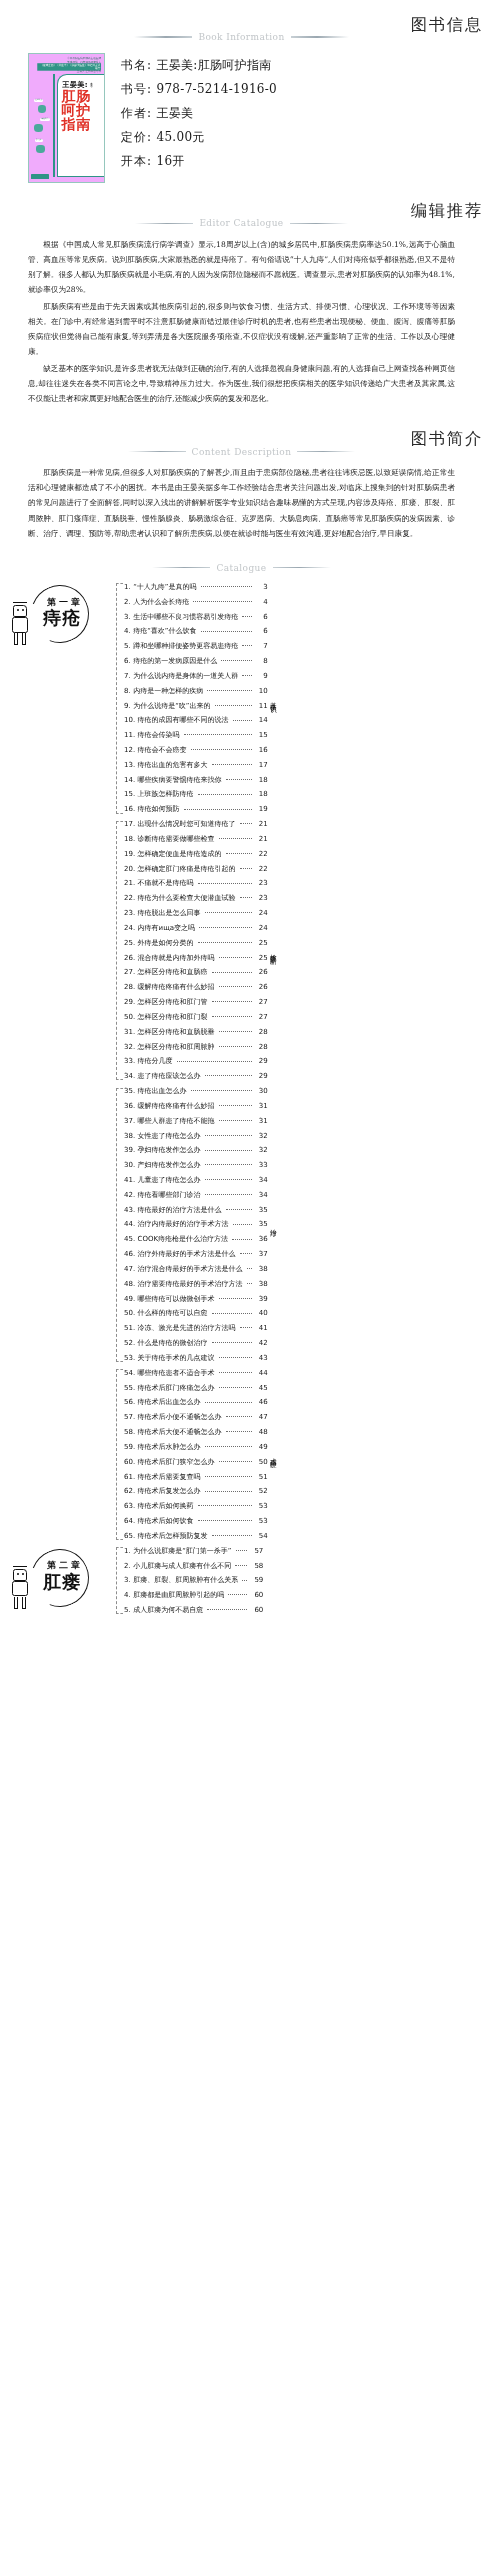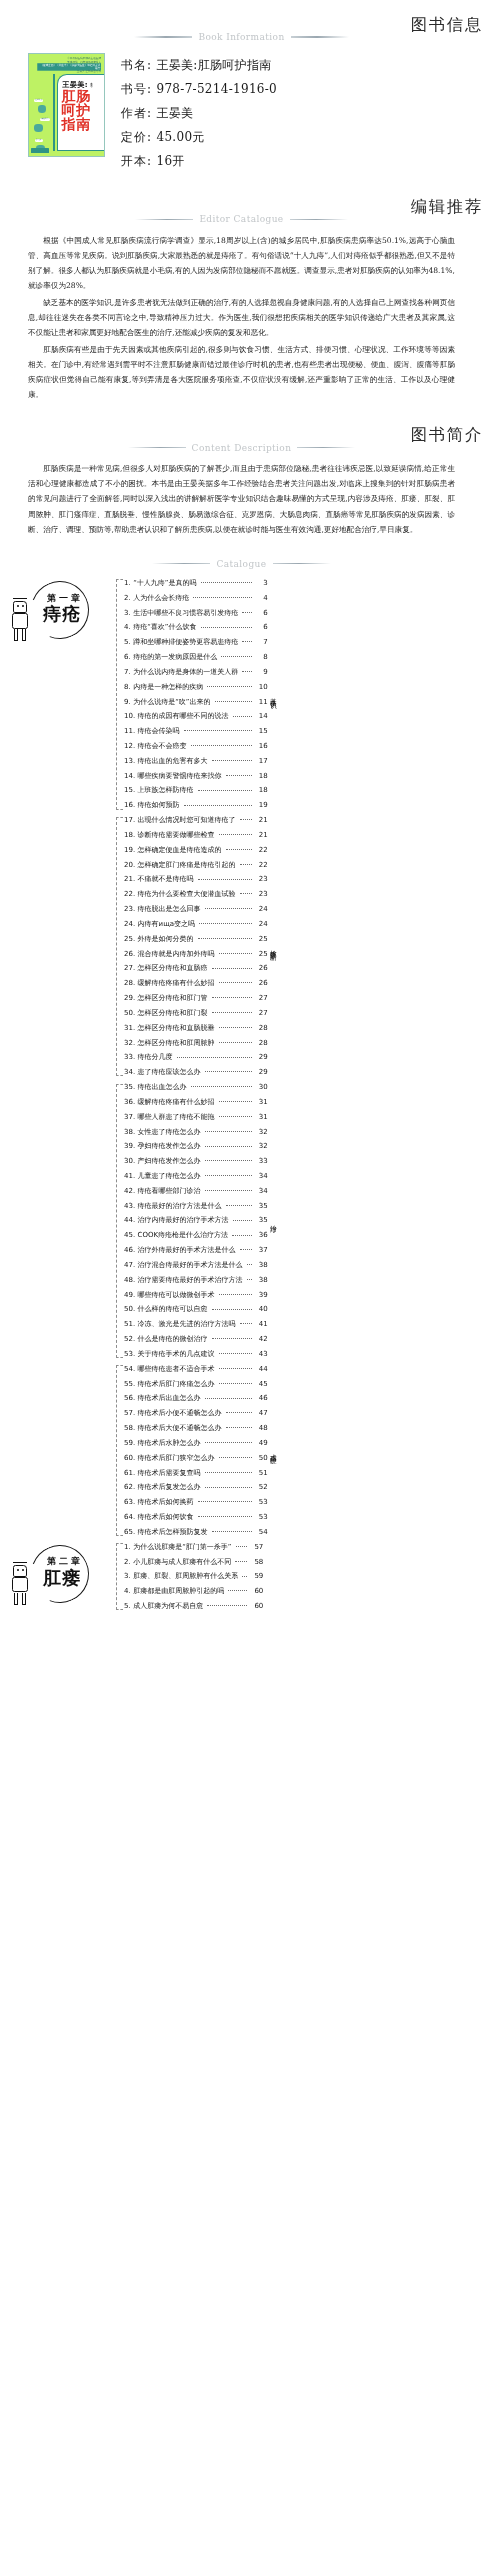--- a/index.html
+++ b/index.html
@@ -25,22 +25,22 @@
     background: linear-gradient(to right, #ffffff, #9aa7b0 55%, #c8d0d5); }
   .sec-head .rule.r { background: linear-gradient(to left, #ffffff, #9aa7b0 55%, #c8d0d5); }
   .sec-head .en {
     font-family: "DejaVu Serif", "Liberation Serif", serif;
     font-size: 9px; color: #c2c6c9; letter-spacing: 0.4px; white-space: nowrap;
   }
 
   
   .info-wrap { display: flex; padding: 6px 20.5px 3.6px 28px; gap: 15.7px; align-items: flex-start; }
   .cover {
-    width: 77px; height: 104px; flex: 0 0 77px; position: relative;
-    background: #bef264; overflow: hidden; border: 0.6px solid #95c7bd;
+    width: 77px; height: 130px; flex: 0 0 77px; position: relative;
+    background: #f0abfc; overflow: hidden; border: 0.6px solid #95c7bd;
   }
   .cover .topline { position: absolute; top: 3.6px; right: 3px; width: 51px; text-align: right; }
   .cover .topline div { font-size: 2.1px; color: #2f6d63; line-height: 1.5; transform: scale(1.25); transform-origin: right; }
   .cover .topline .hl { background: #2f9486; color: #fff; display: inline-block; padding: 0 0.6px; }
   .cover .panel {
     position: absolute; left: 28px; top: 20.5px; right: -3.6px; bottom: 4.8px;
     background: #fff; border-top-left-radius: 9.7px; border: 1.2px solid #2f9486; border-right: none;
   }
   .cover .vstripe { position: absolute; left: 24px; top: 20.5px; bottom: 4.8px; width: 1.8px; background: #2f9486; }
   .cover .author-cn { font-size: 7.2px; color: #111; font-weight: bold; margin: 4.2px 0 0.6px 4.2px; letter-spacing: 0.3px; }
@@ -207,22 +207,22 @@
   <div class="sec-head">
     <div class="cn">编辑推荐</div>
     <div class="sub-row">
       <span class="rule"></span>
       <span class="en">Editor Catalogue</span>
       <span class="rule r"></span>
     </div>
   </div>
   <div class="body-text">
     <p>根据《中国成人常见肛肠疾病流行病学调查》显示,18周岁以上(含)的城乡居民中,肛肠疾病患病率达50.1%,远高于心脑血管、高血压等常见疾病。说到肛肠疾病,大家最熟悉的就是痔疮了。有句俗话说“十人九痔”,人们对痔疮似乎都很熟悉,但又不是特别了解。很多人都认为肛肠疾病就是小毛病,有的人因为发病部位隐秘而不愿就医。调查显示,患者对肛肠疾病的认知率为48.1%,就诊率仅为28%。</p>
+    <p>肛肠疾病有些是由于先天因素或其他疾病引起的,很多则与饮食习惯、生活方式、排便习惯、心理状况、工作环境等等因素相关。在门诊中,有经常遇到需平时不注意肛肠健康而错过最佳诊疗时机的患者,也有些患者出现便秘、便血、腹泻、腹痛等肛肠疾病症状但觉得自己能有康复,等到弄清是各大医院服务项疮查,不仅症状没有缓解,还严重影响了正常的生活、工作以及心理健康。</p>
     <p>缺乏基本的医学知识,是许多患者犹无法做到正确的治疗,有的人选择忽视自身健康问题,有的人选择自己上网查找各种网页信息,却往往迷失在各类不同言论之中,导致精神压力过大。作为医生,我们很想把疾病相关的医学知识传递给广大患者及其家属,这不仅能让患者和家属更好地配合医生的治疗,还能减少疾病的复发和恶化。</p>
-    <p>肛肠疾病有些是由于先天因素或其他疾病引起的,很多则与饮食习惯、生活方式、排便习惯、心理状况、工作环境等等因素相关。在门诊中,有经常遇到需平时不注意肛肠健康而错过最佳诊疗时机的患者,也有些患者出现便秘、便血、腹泻、腹痛等肛肠疾病症状但觉得自己能有康复,等到弄清是各大医院服务项疮查,不仅症状没有缓解,还严重影响了正常的生活、工作以及心理健康。</p>
   </div>
 
   <div class="sec-head">
     <div class="cn">图书简介</div>
     <div class="sub-row">
       <span class="rule"></span>
       <span class="en">Content Description</span>
       <span class="rule r"></span>
     </div>
   </div>

